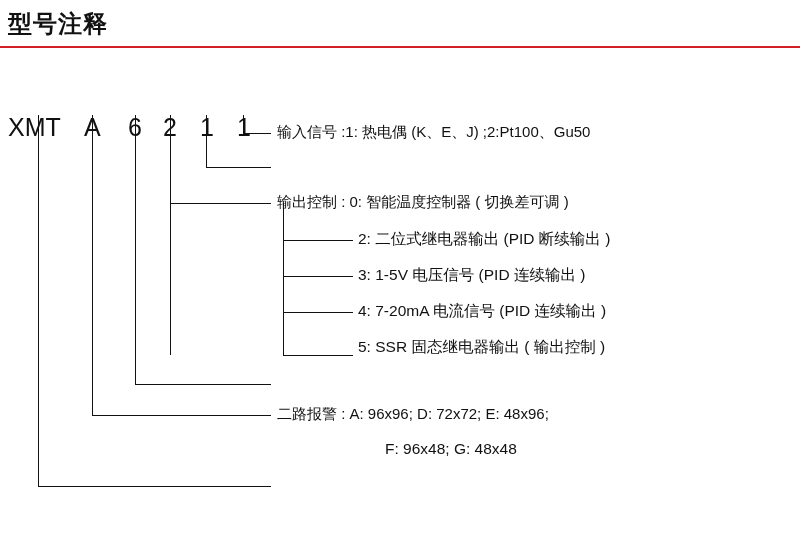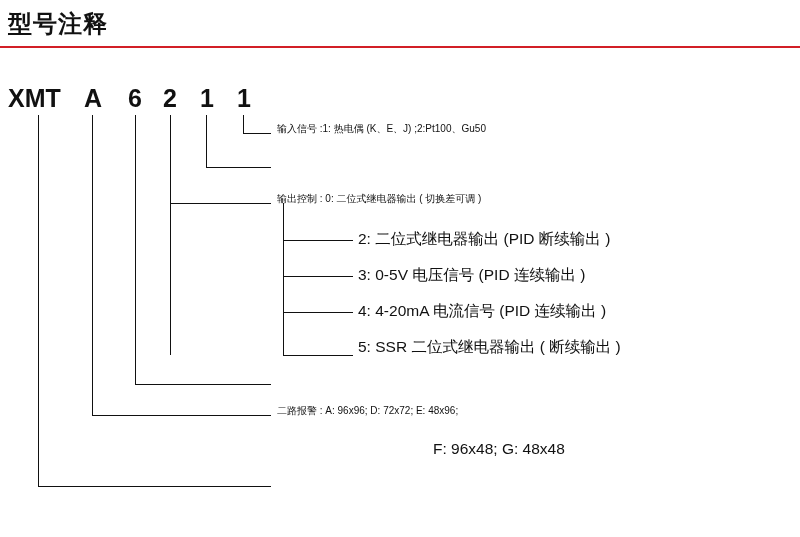--- a/index.html
+++ b/index.html
@@ -37,42 +37,43 @@
     top: 46px;
     width: 800px;
     height: 2px;
     background: #d21f26;
   }
 
   
   .code-char {
     position: absolute;
     font-size: 25px;
-    font-weight: bold;
+    font-weight: normal;
     color: #111111;
     text-align: center;
     white-space: nowrap;
+    margin-top: 29px;
   }
 
   
   .vline {
     position: absolute;
     width: 1px;
     background: #111111;
   }
   .hline {
     position: absolute;
     height: 1px;
     background: #111111;
   }
 
   
   .desc {
     position: absolute;
-    font-size: 10px;
+    font-size: 15px;
     color: #111111;
     white-space: nowrap;
     line-height: 1;
   }
   .desc.sub {
     font-size: 15.5px;
   }
 </style>
 </head>
 <body>
@@ -107,21 +108,21 @@
   <div class="vline" style="left:135px; top:115px; height:269px;"></div>
   <div class="hline" style="left:135px; top:384px; width:136px;"></div>
 
   <div class="vline" style="left:92px; top:115px; height:300px;"></div>
   <div class="hline" style="left:92px; top:415px; width:179px;"></div>
 
   <div class="vline" style="left:38px; top:115px; height:371px;"></div>
   <div class="hline" style="left:38px; top:486px; width:233px;"></div>
 
   <div class="desc" style="left:277px; top:124px;">输入信号 :1: 热电偶 (K、E、J) ;2:Pt100、Gu50</div>
-  <div class="desc" style="left:277px; top:194px;">输出控制 : 0: 二位式继电器输出 ( 切换差可调 )</div>
+  <div class="desc" style="left:277px; top:194px;">输出控制 : 0: 智能温度控制器 ( 切换差可调 )</div>
   <div class="desc sub" style="left:358px; top:231px;">2: 二位式继电器输出 (PID 断续输出 )</div>
-  <div class="desc sub" style="left:358px; top:267px;">3: 0-5V 电压信号 (PID 连续输出 )</div>
-  <div class="desc sub" style="left:358px; top:303px;">4: 4-20mA 电流信号 (PID 连续输出 )</div>
-  <div class="desc sub" style="left:358px; top:339px;">5: SSR 二位式继电器输出 ( 断续输出 )</div>
+  <div class="desc sub" style="left:358px; top:267px;">3: 1-5V 电压信号 (PID 连续输出 )</div>
+  <div class="desc sub" style="left:358px; top:303px;">4: 7-20mA 电流信号 (PID 连续输出 )</div>
+  <div class="desc sub" style="left:358px; top:339px;">5: SSR 固态继电器输出 ( 输出控制 )</div>
   <div class="desc" style="left:277px; top:406px;">二路报警 : A: 96x96; D: 72x72; E: 48x96;</div>
-  <div class="desc sub" style="left:385px; top:441px;margin-left:48px;">F: 96x48; G: 48x48</div>
+  <div class="desc sub" style="left:385px; top:441px;">F: 96x48; G: 48x48</div>
 
 </div>
 
 </body></html>

